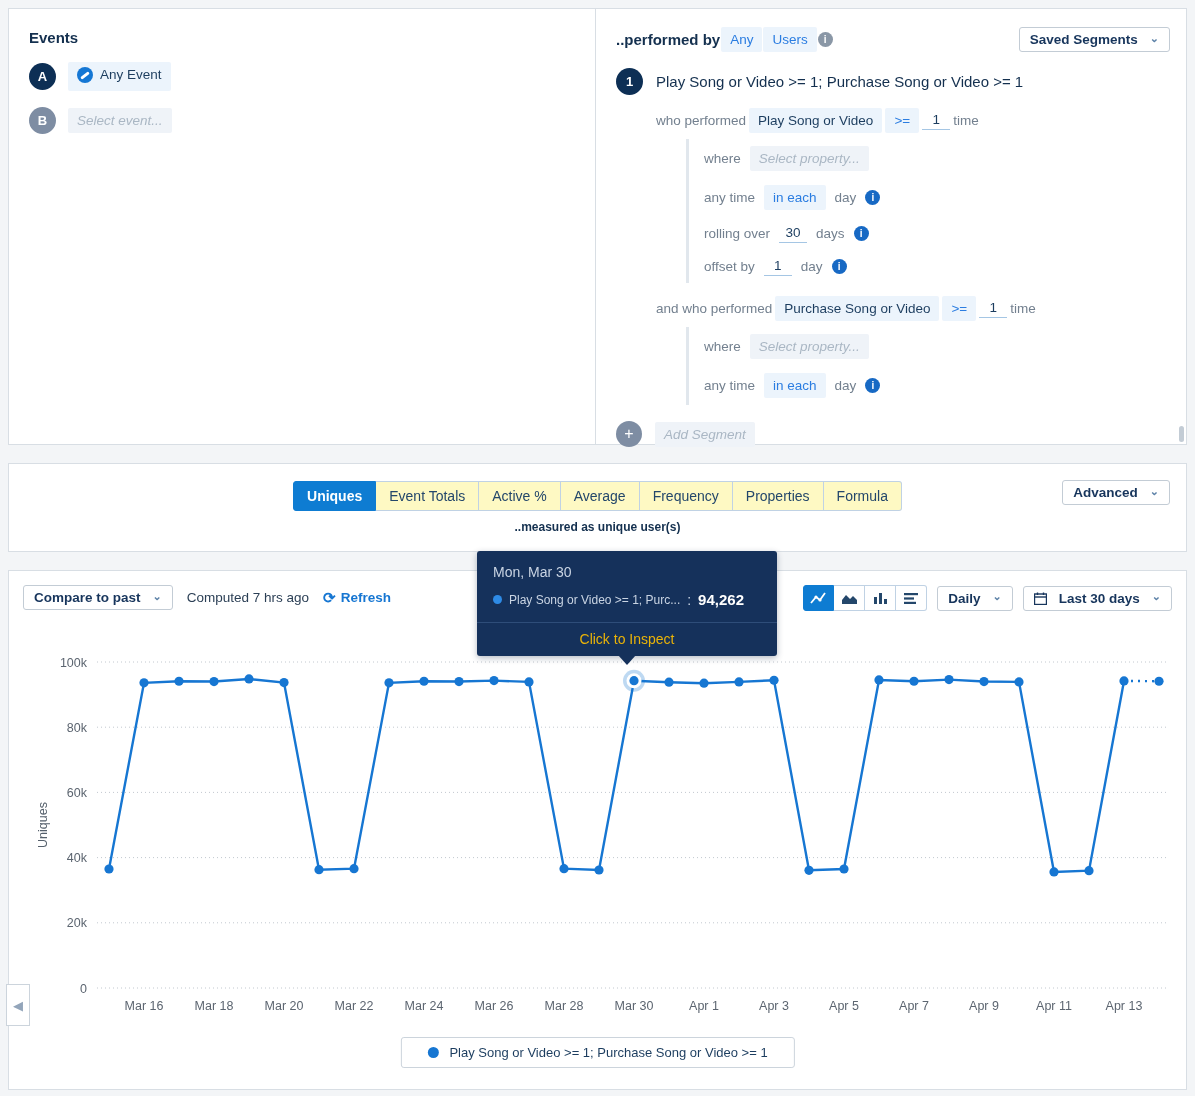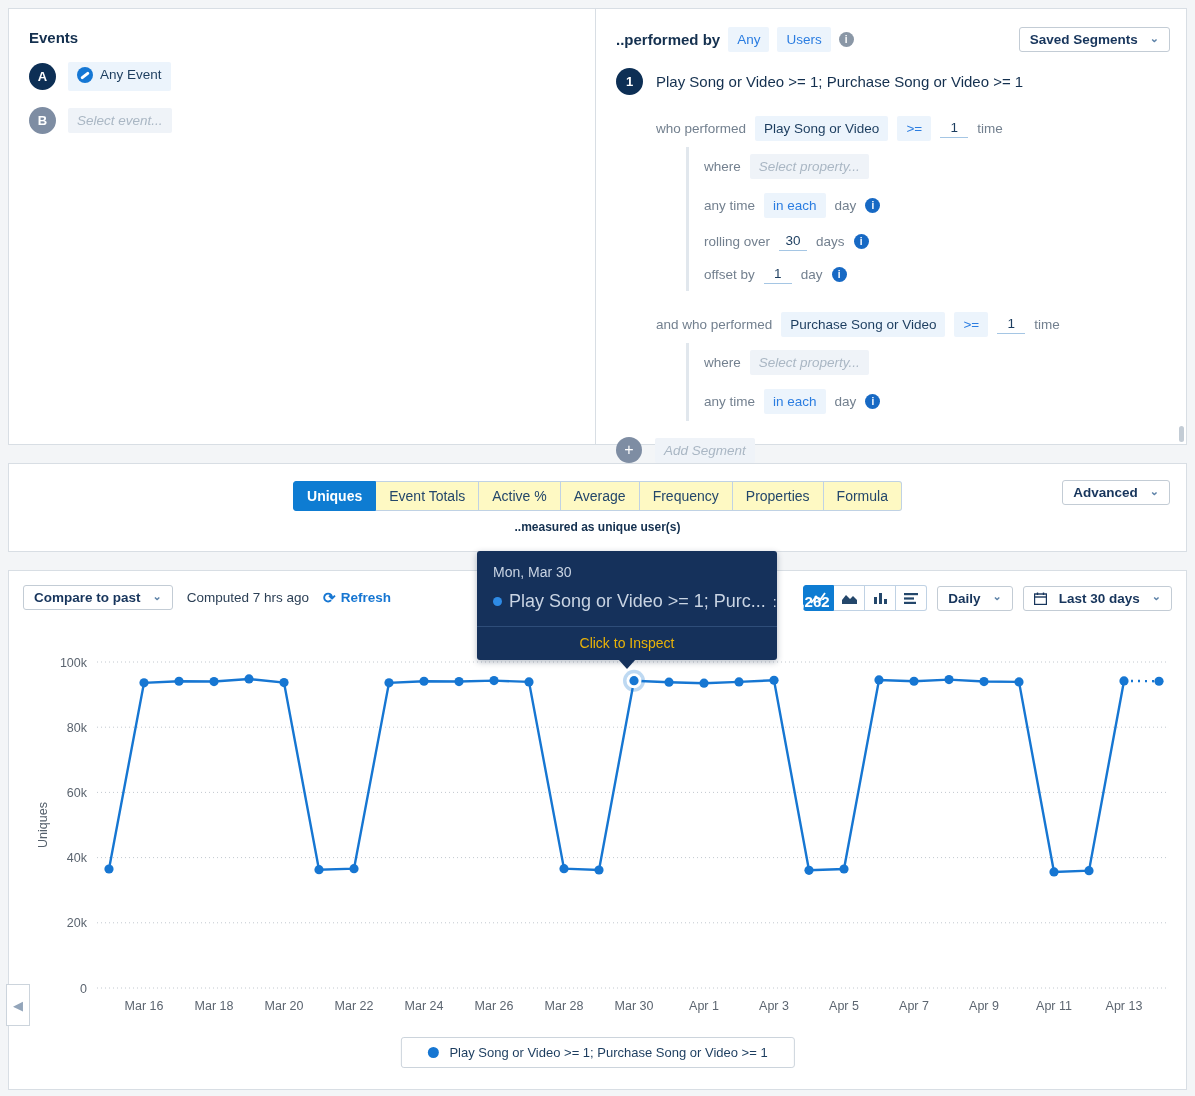--- a/index.html
+++ b/index.html
@@ -28,33 +28,33 @@
   .chip { display:inline-block; padding:4px 9px; background:#ecf4fc; border-radius:2px;
           color:#1c3d5f; font-size:13.5px; line-height:17px; white-space:nowrap; }
   .chip.blue { color:#2b7de1; }
   .chip.ph { background:#eff3f8; color:#aab7c4; font-style:italic; }
   .event-chip-inner { display:inline-flex; align-items:center; gap:7px; }
   .amp-icon { width:16px; height:16px; border-radius:50%; background:#1577d4; position:relative; display:inline-block; }
   .amp-icon::after { content:""; position:absolute; left:3px; top:7px; width:10px; height:3px;
                      border-radius:3px; background:#fff; transform:rotate(-38deg); }
 
   
-  .perf-header { display:flex; align-items:center; gap:8px; }
+  .perf-header { display:flex; align-items:center; gap:1px; }
   .bold-label { font-size:15px; font-weight:bold; color:#14304f; }
   .info-icon { width:15px; height:15px; border-radius:50%; color:#fff; font-size:10px; font-weight:bold;
                display:inline-flex; align-items:center; justify-content:center; font-style:normal; }
   .info-icon.gray { background:#8a97a6; }
   .info-icon.blue { background:#1769c4; }
   .btn { display:inline-flex; align-items:center; gap:12px; background:#fff; border:1px solid #c3ccd5;
          border-radius:3px; padding:4px 10px; font-size:13.5px; font-weight:bold; color:#17355c; cursor:pointer; }
   .chev { font-size:11px; color:#5d82a8; line-height:8px; position:relative; top:-2px; }
   #saved-segments { position:absolute; right:16px; top:18px; }
   .seg-title-row { display:flex; align-items:center; gap:13px; margin-top:16px; }
   .seg-title { font-size:15px; color:#14304f; }
-  .clause { margin-left:40px; margin-top:21px; display:flex; align-items:center; gap:9px; }
+  .clause { margin-left:40px; margin-top:13px; display:flex; align-items:center; gap:3px; }
   .glabel { color:#73808f; font-size:13.5px; }
   .num-input { display:inline-block; min-width:28px; text-align:center; border-bottom:1px solid #a5c6e4;
                color:#1c3d5f; font-size:13.5px; padding:1px 3px 2px; }
   .subgroup { margin-left:70px; border-left:3px solid #e1e7ed; padding-left:15px; margin-top:6px; }
   .subrow { display:flex; align-items:center; gap:9px; padding:7px 0; }
   .add-seg-row { display:flex; align-items:center; gap:13px; margin-top:16px; }
   .plus-badge { width:26px; height:26px; border-radius:50%; background:#7e8da3; color:#fff;
                 font-size:16px; display:inline-flex; align-items:center; justify-content:center; }
   .grouped-row { display:flex; align-items:center; gap:10px; margin-top:26px; }
   .scroll-thumb { position:absolute; right:2px; bottom:2px; width:5px; height:16px;
@@ -96,21 +96,21 @@
                   border:1px solid #ccd4dc; display:flex; align-items:center; justify-content:center;
                   cursor:pointer; color:#93a5ba; font-size:13px; }
 
   
   #tooltip { position:absolute; left:477px; top:551px; width:300px; background:#15315b;
              border-radius:3px; z-index:20; box-shadow:0 2px 6px rgba(10,30,60,.3); }
   .tt-main { padding:13px 16px 14px; }
   .tt-date { color:#c9d4e3; font-size:14px; }
   .tt-row { display:flex; align-items:center; margin-top:11px; gap:7px; }
   .tt-dot { width:9px; height:9px; border-radius:50%; background:#2e8be6; flex:0 0 auto; }
-  .tt-series { color:#c9d4e3; font-size:18px; white-space:nowrap; }
+  .tt-series { color:#c9d4e3; font-size:12px; white-space:nowrap; }
   .tt-sep { color:#c9d4e3; font-size:14px; }
   .tt-value { color:#fff; font-size:15px; font-weight:bold; }
   .tt-footer { border-top:1px solid #2e4d79; text-align:center; padding:8px 0 9px;
                color:#eab308; font-size:14px; cursor:pointer; }
   .tt-arrow { position:absolute; left:50%; bottom:-9px; transform:translateX(-50%);
               width:0; height:0; border-left:9px solid transparent; border-right:9px solid transparent;
               border-top:10px solid #15315b; }
 </style>
 </head>
 <body>

